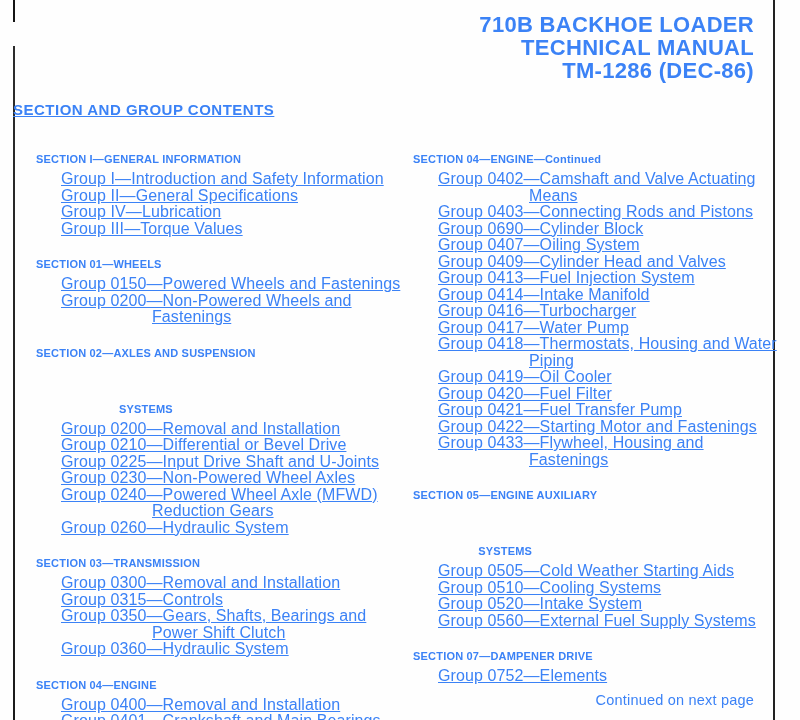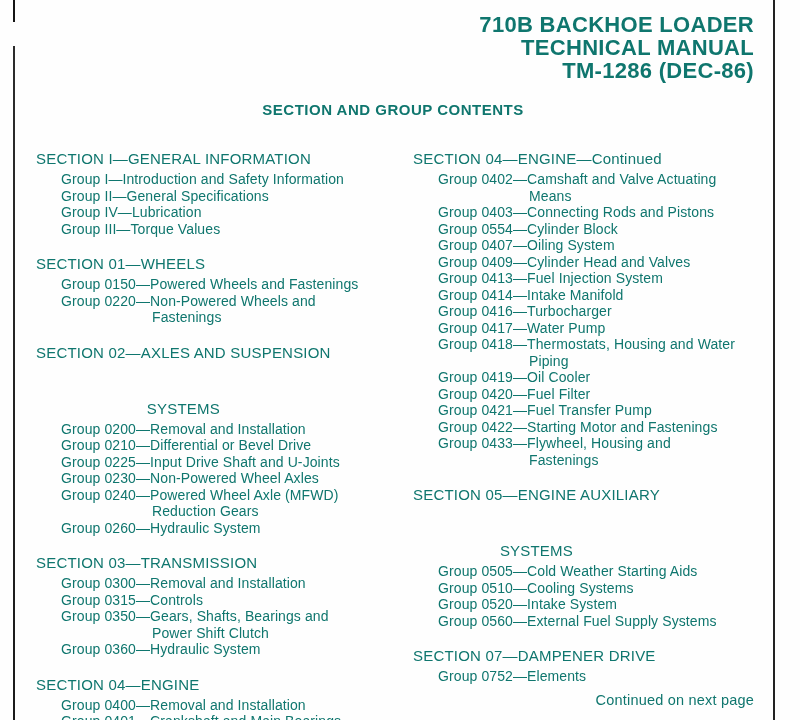--- a/index.html
+++ b/index.html
@@ -7,21 +7,21 @@
     padding: 0;
     background: #ffffff;
   }
   .page {
     position: relative;
     width: 800px;
     height: 720px;
     background: #fefefe;
     overflow: hidden;
     font-family: "Liberation Sans", sans-serif;
-    color: #0f766e;
+    color: #3b82f6;
   }
   .edge-left {
     position: absolute;
     left: 13px;
     top: 0;
     width: 2px;
     height: 720px;
     background: linear-gradient(
       #141414 0px, #141414 22px,
       transparent 22px, transparent 46px,
@@ -45,24 +45,25 @@
     line-height: 23px;
     letter-spacing: 0.3px;
     white-space: nowrap;
   }
   .contents-heading {
     position: absolute;
     top: 101px;
     left: 13px;
     width: 760px;
     margin: 0;
-    text-align: center;
+    text-align: left;
     font-size: 15px;
     font-weight: bold;
     letter-spacing: 0.5px;
+    text-decoration: underline;
   }
   .columns {
     position: absolute;
     top: 150px;
     left: 36px;
     right: 28px;
     display: flex;
     align-items: flex-start;
   }
   .col-left {
@@ -70,39 +71,40 @@
     flex: none;
   }
   .col-right {
     flex: 1;
     min-width: 0;
   }
   .toc-section {
     margin: 0 0 18px 0;
   }
   .sec-heading {
-    font-weight: normal;
-    font-size: 15px;
+    font-weight: bold;
+    font-size: 11px;
     line-height: 18px;
     letter-spacing: 0.2px;
     width: fit-content;
     margin-bottom: 3px;
     white-space: nowrap;
   }
   .sec-line { white-space: nowrap; }
   .sec-cont {
     text-align: center;
     margin-top: 38px;
   }
   .group-line {
-    font-size: 14px;
+    font-size: 16px;
     line-height: 16.5px;
     padding-left: 25px;
     letter-spacing: 0.1px;
     white-space: nowrap;
+    text-decoration: underline;
   }
   .group-cont {
     padding-left: 116px;
   }
   .continued {
     position: absolute;
     top: 692px;
     right: 46px;
     font-size: 14.5px;
     letter-spacing: 0.2px;
@@ -145,21 +147,21 @@
           </div>
         </div>
         <div class="toc-section">
           <div class="sec-heading">
             <div class="sec-line">SECTION 01—WHEELS</div>
           </div>
           <div class="group-item">
             <div class="group-line">Group 0150—Powered Wheels and Fastenings</div>
           </div>
           <div class="group-item">
-            <div class="group-line">Group 0220—Non-Powered Wheels and</div>
+            <div class="group-line">Group 0200—Non-Powered Wheels and</div>
             <div class="group-line group-cont">Fastenings</div>
           </div>
         </div>
         <div class="toc-section">
           <div class="sec-heading">
             <div class="sec-line">SECTION 02—AXLES AND SUSPENSION</div>
             <div class="sec-line sec-cont">SYSTEMS</div>
           </div>
           <div class="group-item">
             <div class="group-line">Group 0200—Removal and Installation</div>
@@ -219,21 +221,21 @@
             <div class="sec-line">SECTION 04—ENGINE—Continued</div>
           </div>
           <div class="group-item">
             <div class="group-line">Group 0402—Camshaft and Valve Actuating</div>
             <div class="group-line group-cont">Means</div>
           </div>
           <div class="group-item">
             <div class="group-line">Group 0403—Connecting Rods and Pistons</div>
           </div>
           <div class="group-item">
-            <div class="group-line">Group 0554—Cylinder Block</div>
+            <div class="group-line">Group 0690—Cylinder Block</div>
           </div>
           <div class="group-item">
             <div class="group-line">Group 0407—Oiling System</div>
           </div>
           <div class="group-item">
             <div class="group-line">Group 0409—Cylinder Head and Valves</div>
           </div>
           <div class="group-item">
             <div class="group-line">Group 0413—Fuel Injection System</div>
           </div>

